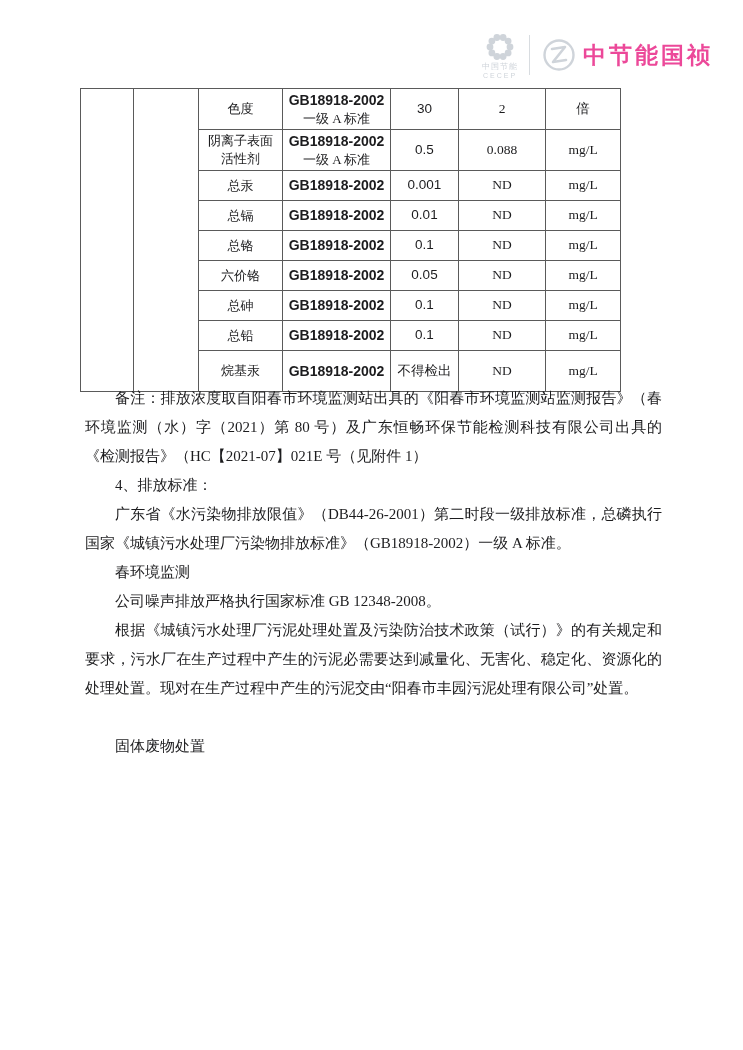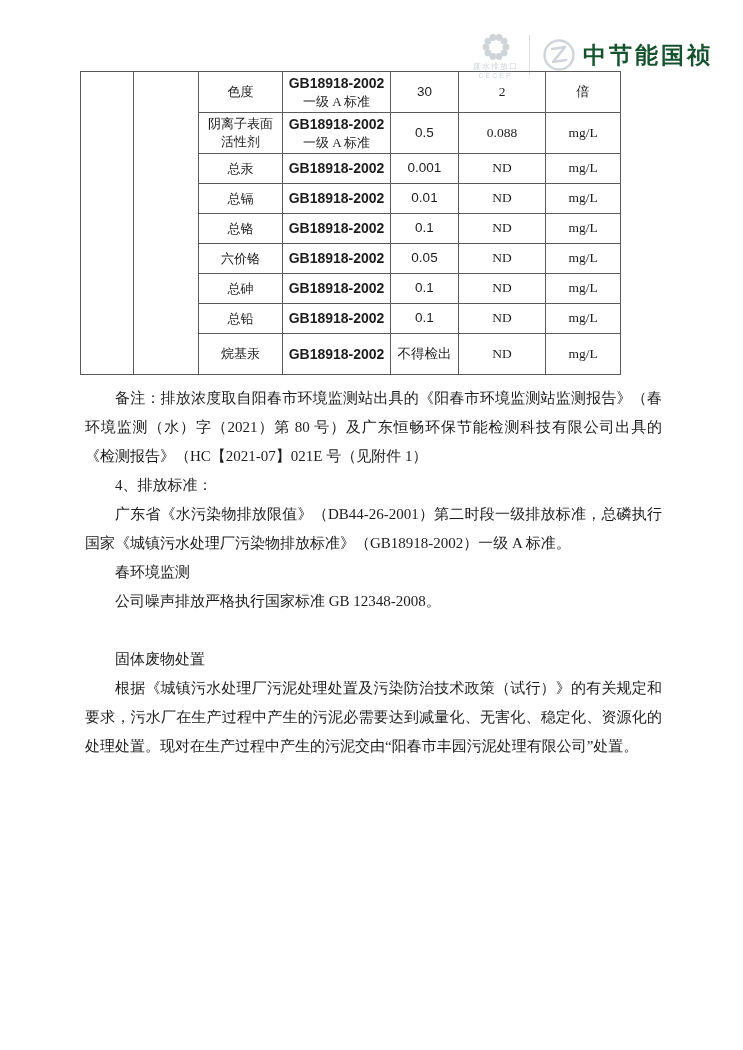--- a/index.html
+++ b/index.html
@@ -13,26 +13,26 @@
     position:absolute;top:30px;right:30px;height:50px;
     display:flex;align-items:center;gap:11px;color:#cfd4da;
   }
   .flower-block{display:flex;flex-direction:column;align-items:center;line-height:1;}
   .flower-block .logo-cn{font-size:8px;letter-spacing:1px;margin-top:1px;font-family:"Liberation Sans",sans-serif;}
   .flower-block .logo-en{font-size:7px;letter-spacing:2px;margin-top:1px;font-family:"Liberation Sans",sans-serif;}
   .logo-divider{width:1px;height:40px;background:#d8dce0;}
   .gz-block{display:flex;align-items:center;gap:6px;}
   .gz-text{
     font-family:"Liberation Sans",sans-serif;font-size:23px;font-weight:600;
-    letter-spacing:3px;color:#14532d;white-space:nowrap;
+    letter-spacing:3px;color:#ec4899;white-space:nowrap;
   }
 
   
   table.report-table{
-    position:absolute;top:71px;left:80px;width:540px;
+    position:absolute;top:88px;left:80px;width:540px;
     border-collapse:collapse;table-layout:fixed;
   }
   table.report-table td{
     border:1px solid #5a5a5a;text-align:center;vertical-align:middle;
     padding:0 4px;line-height:1.35;
   }
   tr.tall{height:41px;}
   tr.single{height:30px;}
   td.c-empty{background:#ffffff;}
   td.c-param{font-size:13px;padding:0 1px;}
@@ -69,21 +69,21 @@
         <circle cx="11.9" cy="24.5" r="3.4"></circle>
         <circle cx="6.9" cy="20.9" r="3.4"></circle>
         <circle cx="5" cy="15" r="3.4"></circle>
         <circle cx="6.9" cy="9.1" r="3.4"></circle>
         <circle cx="11.9" cy="5.5" r="3.4"></circle>
         <circle cx="18.1" cy="5.5" r="3.4"></circle>
         <circle cx="23.1" cy="9.1" r="3.4"></circle>
         <circle cx="15" cy="15" r="3.0" fill="#ffffff"></circle>
       </g>
     </svg>
-    <div class="logo-cn">废水排放口</div>
+    <div class="logo-cn">中国节能</div>
     <div class="logo-en">CECEP</div>
   </div>
   <div class="logo-divider"></div>
   <div class="gz-block">
     <svg width="36" height="36" viewBox="0 0 36 36">
       <circle cx="18" cy="18" r="14.5" fill="none" stroke="#cfd4da" stroke-width="2.4"></circle>
       <path d="M11 12 L24 10 L12 25 L25 23" fill="none" stroke="#cfd4da" stroke-width="2.6" stroke-linecap="round" stroke-linejoin="round"></path>
     </svg>
     <span class="gz-text">中节能国祯</span>
   </div>
@@ -188,16 +188,16 @@
     </tbody>
 </table>
 
 <div class="body-text">
   <div>
       <div class="para indent">备注：排放浓度取自阳春市环境监测站出具的《阳春市环境监测站监测报告》（春环境监测（水）字（2021）第 80 号）及广东恒畅环保节能检测科技有限公司出具的《检测报告》（HC【2021-07】021E 号（见附件 1）</div>
       <div class="para indent">4、排放标准：</div>
       <div class="para indent">广东省《水污染物排放限值》（DB44-26-2001）第二时段一级排放标准，总磷执行国家《城镇污水处理厂污染物排放标准》（GB18918-2002）一级 A 标准。</div>
       <div class="para indent">春环境监测</div>
       <div class="para indent">公司噪声排放严格执行国家标准 GB 12348-2008。</div>
+      <div class="para indent">根据《城镇污水处理厂污泥处理处置及污染防治技术政策（试行）》的有关规定和要求，污水厂在生产过程中产生的污泥必需要达到减量化、无害化、稳定化、资源化的处理处置。现对在生产过程中产生的污泥交由“阳春市丰园污泥处理有限公司”处置。</div>
       <div class="para indent gap">固体废物处置</div>
-      <div class="para indent">根据《城镇污水处理厂污泥处理处置及污染防治技术政策（试行）》的有关规定和要求，污水厂在生产过程中产生的污泥必需要达到减量化、无害化、稳定化、资源化的处理处置。现对在生产过程中产生的污泥交由“阳春市丰园污泥处理有限公司”处置。</div>
     </div>
 </div>
 
 </body></html>

